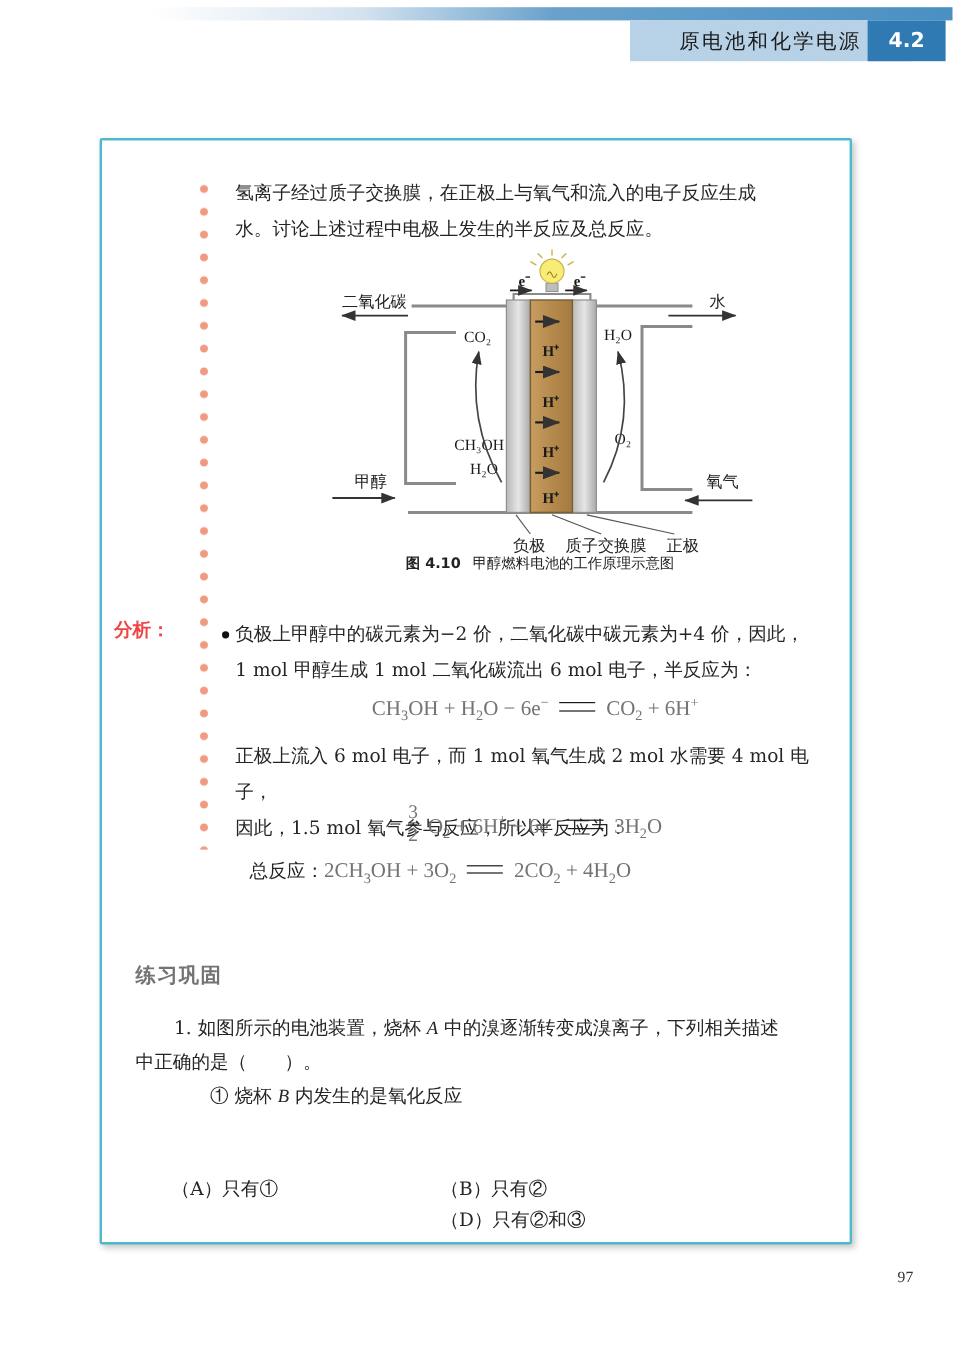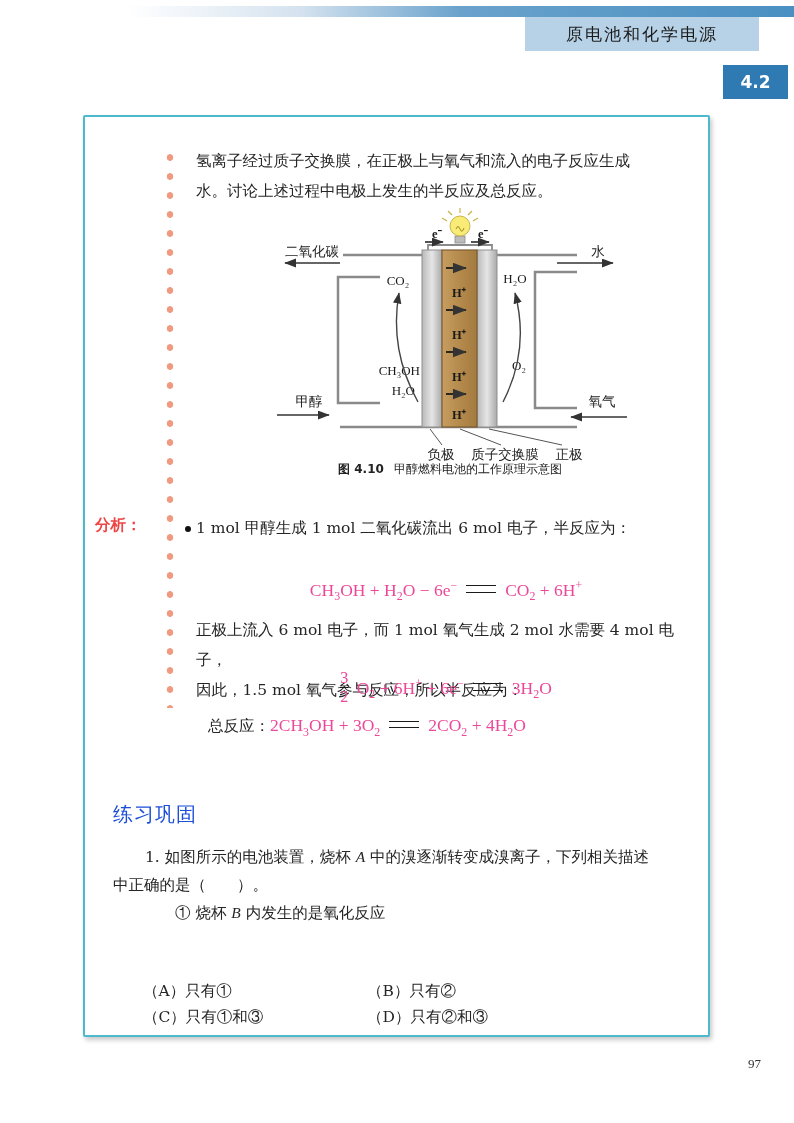--- a/index.html
+++ b/index.html
@@ -6,53 +6,53 @@
   .page{position:relative;width:794px;height:1123px;background:#ffffff;overflow:hidden;
         font-family:"DejaVu Serif", serif;color:#222;}
   
   .hdr-strip{position:absolute;left:0;top:6px;width:794px;height:11px;
     background:linear-gradient(90deg,#ffffff 0%,#ffffff 16%,#d4e2ef 38%,#6aa2cc 58%,#4a90c2 100%);}
   .hdr-title{position:absolute;left:525px;top:17px;width:234px;height:34px;
     background:#b7d2e7;display:flex;align-items:center;justify-content:center;
     font-family:"DejaVu Sans", sans-serif;font-weight:normal;font-size:17px;color:#1b1b1b;letter-spacing:2px;}
   .hdr-num{position:absolute;left:723px;top:17px;width:65px;height:34px;
     background:#2f7ab2;display:flex;align-items:center;justify-content:center;
-    font-family:"DejaVu Sans", sans-serif;font-weight:bold;font-size:17px;color:#ffffff;margin-top:48px;}
+    font-family:"DejaVu Sans", sans-serif;font-weight:bold;font-size:17px;color:#ffffff;}
   
   .box{position:absolute;left:83px;top:115px;width:623px;height:918px;
     border:2px solid #4cb9cd;border-radius:2px;background:#fff;
     box-shadow:2px 3px 5px rgba(0,0,0,.22);}
   .dots{position:absolute;left:166px;top:148px;width:8px;height:560px;
     background-image:radial-gradient(circle,#f09a82 3px,rgba(240,154,130,0) 3.6px);
     background-size:8px 19px;background-repeat:repeat-y;background-position:center top;}
   .txt{position:absolute;font-size:15.5px;line-height:30px;color:#252525;}
   .col{left:196px;width:500px;}
   
   .cell-svg{position:absolute;left:265px;top:205px;width:430px;height:258px;}
   .svg-cn{font-family:"DejaVu Serif", serif;font-size:13.5px;fill:#222;}
   .svg-f{font-family:"Liberation Serif", serif;font-size:13px;fill:#1a1a1a;}
   .svg-fb{font-family:"Liberation Serif", serif;font-size:12.5px;font-weight:bold;fill:#1a1a1a;}
   .caption{position:absolute;left:205px;top:461px;width:490px;text-align:center;font-size:12px;color:#222;}
   .caption b{font-family:"DejaVu Sans", sans-serif;margin-right:10px;}
   
   .an-label{position:absolute;left:95px;top:515px;font-family:"DejaVu Sans", sans-serif;
     font-weight:bold;font-size:15.5px;color:#ef4444;}
   .bullet{position:absolute;left:185px;top:526px;width:6px;height:6px;border-radius:50%;background:#111;}
-  .eq{font-family:"Liberation Serif", serif;font-size:17.5px;color:#ec4899;}
+  .eq{font-family:"Liberation Serif", serif;font-size:17.5px;color:#737373;}
   .eq sub,.eq sup{font-size:68%;}
   .eq-center{position:absolute;left:196px;width:500px;text-align:center;}
   .dbl{display:inline-block;width:30px;height:7.5px;border-top:1.7px solid #1a1a1a;
     border-bottom:1.7px solid #1a1a1a;margin:0 9px;box-sizing:border-box;transform:translateY(-3px);}
   .frac{display:inline-flex;flex-direction:column;align-items:center;line-height:1.05;
     font-size:0.92em;vertical-align:middle;margin-right:4px;transform:translateY(-2px);}
   .frac .fd{border-top:1.4px solid #1a1a1a;padding-top:1px;}
   .var{font-style:italic;font-family:"Liberation Serif", serif;}
   
   .prac-h{position:absolute;left:113px;top:801px;font-family:"DejaVu Sans", sans-serif;
-    font-size:20px;font-weight:400;color:#1d4ed8;letter-spacing:1px;}
+    font-size:17px;font-weight:700;color:#737373;letter-spacing:1px;}
   .pn{position:absolute;left:748px;top:1056px;font-family:"Liberation Serif", serif;
     font-size:13px;color:#333;}
 </style>
 </head>
 <body>
 
 <div class="page">
 
   <div class="hdr-strip"></div>
   <div class="hdr-title">原电池和化学电源</div>
@@ -155,20 +155,21 @@
     <text class="svg-cn" x="304" y="254" text-anchor="middle">正极</text>
   </svg>
 
   <div class="caption">
     <b>图 4.10</b><span>甲醇燃料电池的工作原理示意图</span>
   </div>
 
   <div class="an-label">分析：</div>
   <div class="bullet"></div>
   <div class="txt col" style="top:513px;">
+    <div>负极上甲醇中的碳元素为−2 价，二氧化碳中碳元素为+4 价，因此，</div>
     <div>1 mol 甲醇生成 1 mol 二氧化碳流出 6 mol 电子，半反应为：</div>
   </div>
   <div class="eq eq-center" style="top:578px;"><span>CH</span><sub>3</sub><span>OH + H</span><sub>2</sub><span>O − 6e</span><sup>−</sup><span class="dbl"></span><span>CO</span><sub>2</sub><span> + 6H</span><sup>+</sup></div>
   <div class="txt col" style="top:615px;">
     <div>正极上流入 6 mol 电子，而 1 mol 氧气生成 2 mol 水需要 4 mol 电子，</div>
     <div>因此，1.5 mol 氧气参与反应，所以半反应为：</div>
   </div>
   <div class="eq eq-center" style="top:672px;"><span class="frac">
         <span class="fn">3</span>
         <span class="fd">2</span>
@@ -176,17 +177,16 @@
   <div class="txt" style="left:208px;top:710px;">
     <span>总反应：</span><span class="eq"><span>2CH</span><sub>3</sub><span>OH + 3O</span><sub>2</sub><span class="dbl"></span><span>2CO</span><sub>2</sub><span> + 4H</span><sub>2</sub><span>O</span></span>
   </div>
 
   <div class="prac-h">练习巩固</div>
   <div class="txt" style="left:145px;top:842px;width:552px;"><span>1. 如图所示的电池装置，烧杯 </span><span class="var">A</span><span> 中的溴逐渐转变成溴离子，下列相关描述</span></div>
   <div class="txt" style="left:113px;top:870px;"><span>中正确的是（　　）。</span></div>
   <div class="txt" style="left:175px;top:898px;"><span>① 烧杯 </span><span class="var">B</span><span> 内发生的是氧化反应</span></div>
   <div class="txt" style="left:143px;top:976px;">（A）只有①</div>
   <div class="txt" style="left:367px;top:976px;">（B）只有②</div>
-  <div class="txt" style="left:143px;top:1002px;">（C）只有①和③</div>
   <div class="txt" style="left:367px;top:1002px;">（D）只有②和③</div>
 
   <div class="pn">97</div>
 </div>
 
 </body></html>

